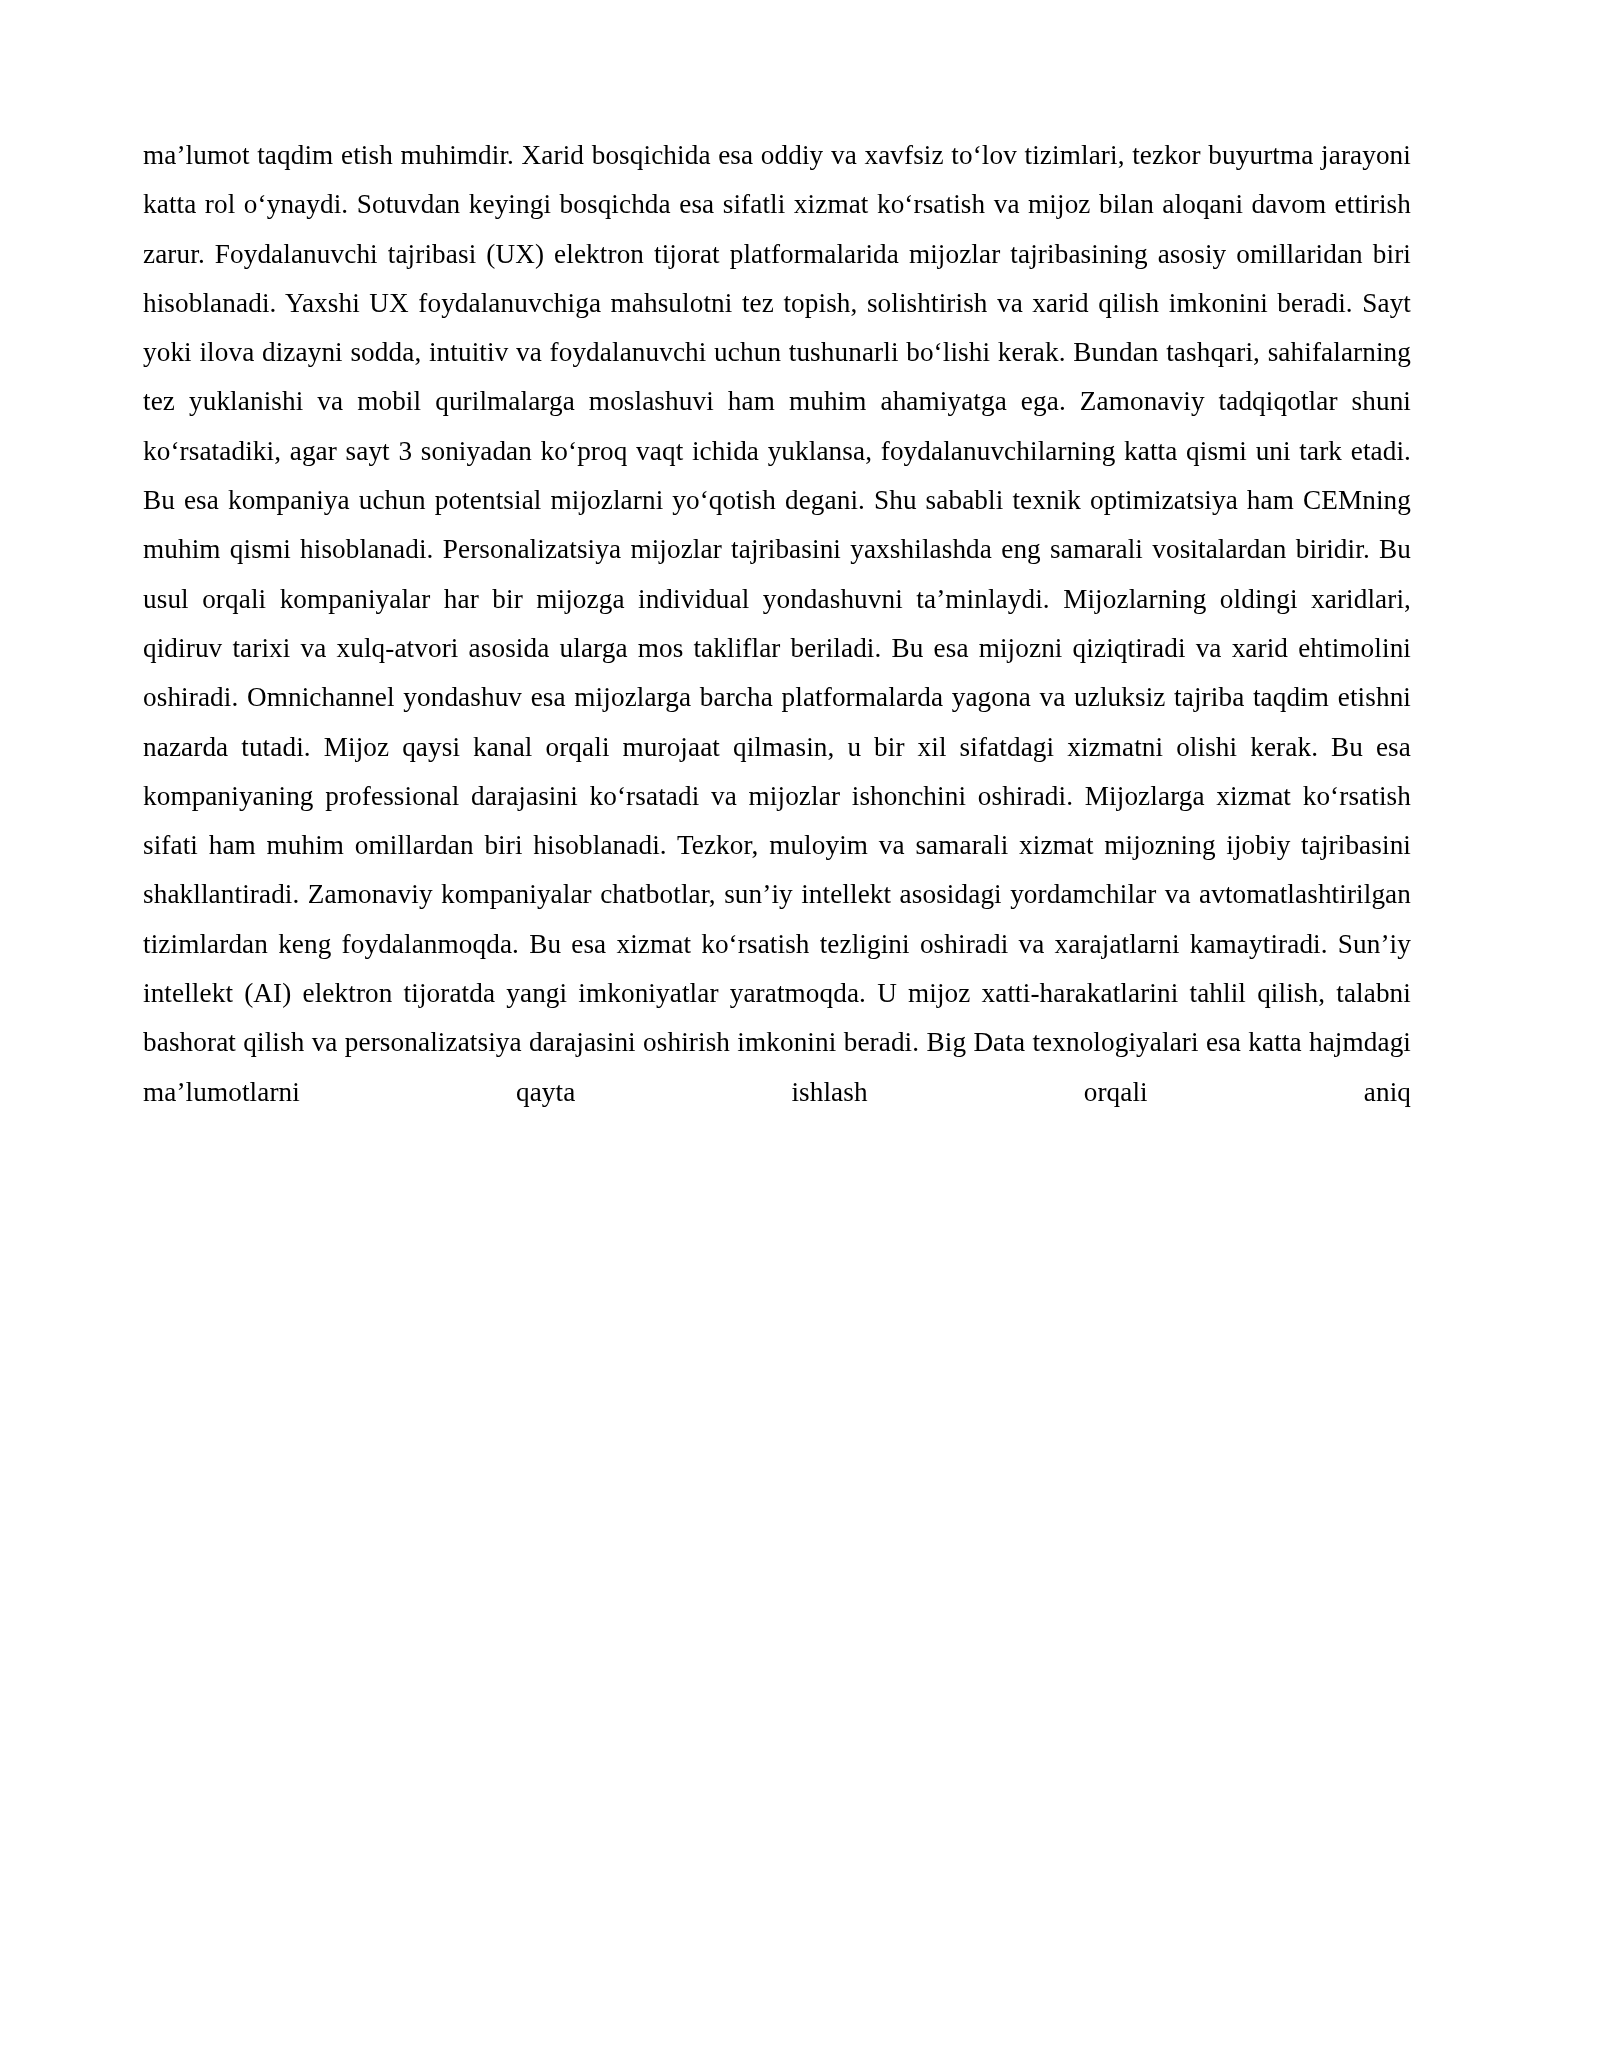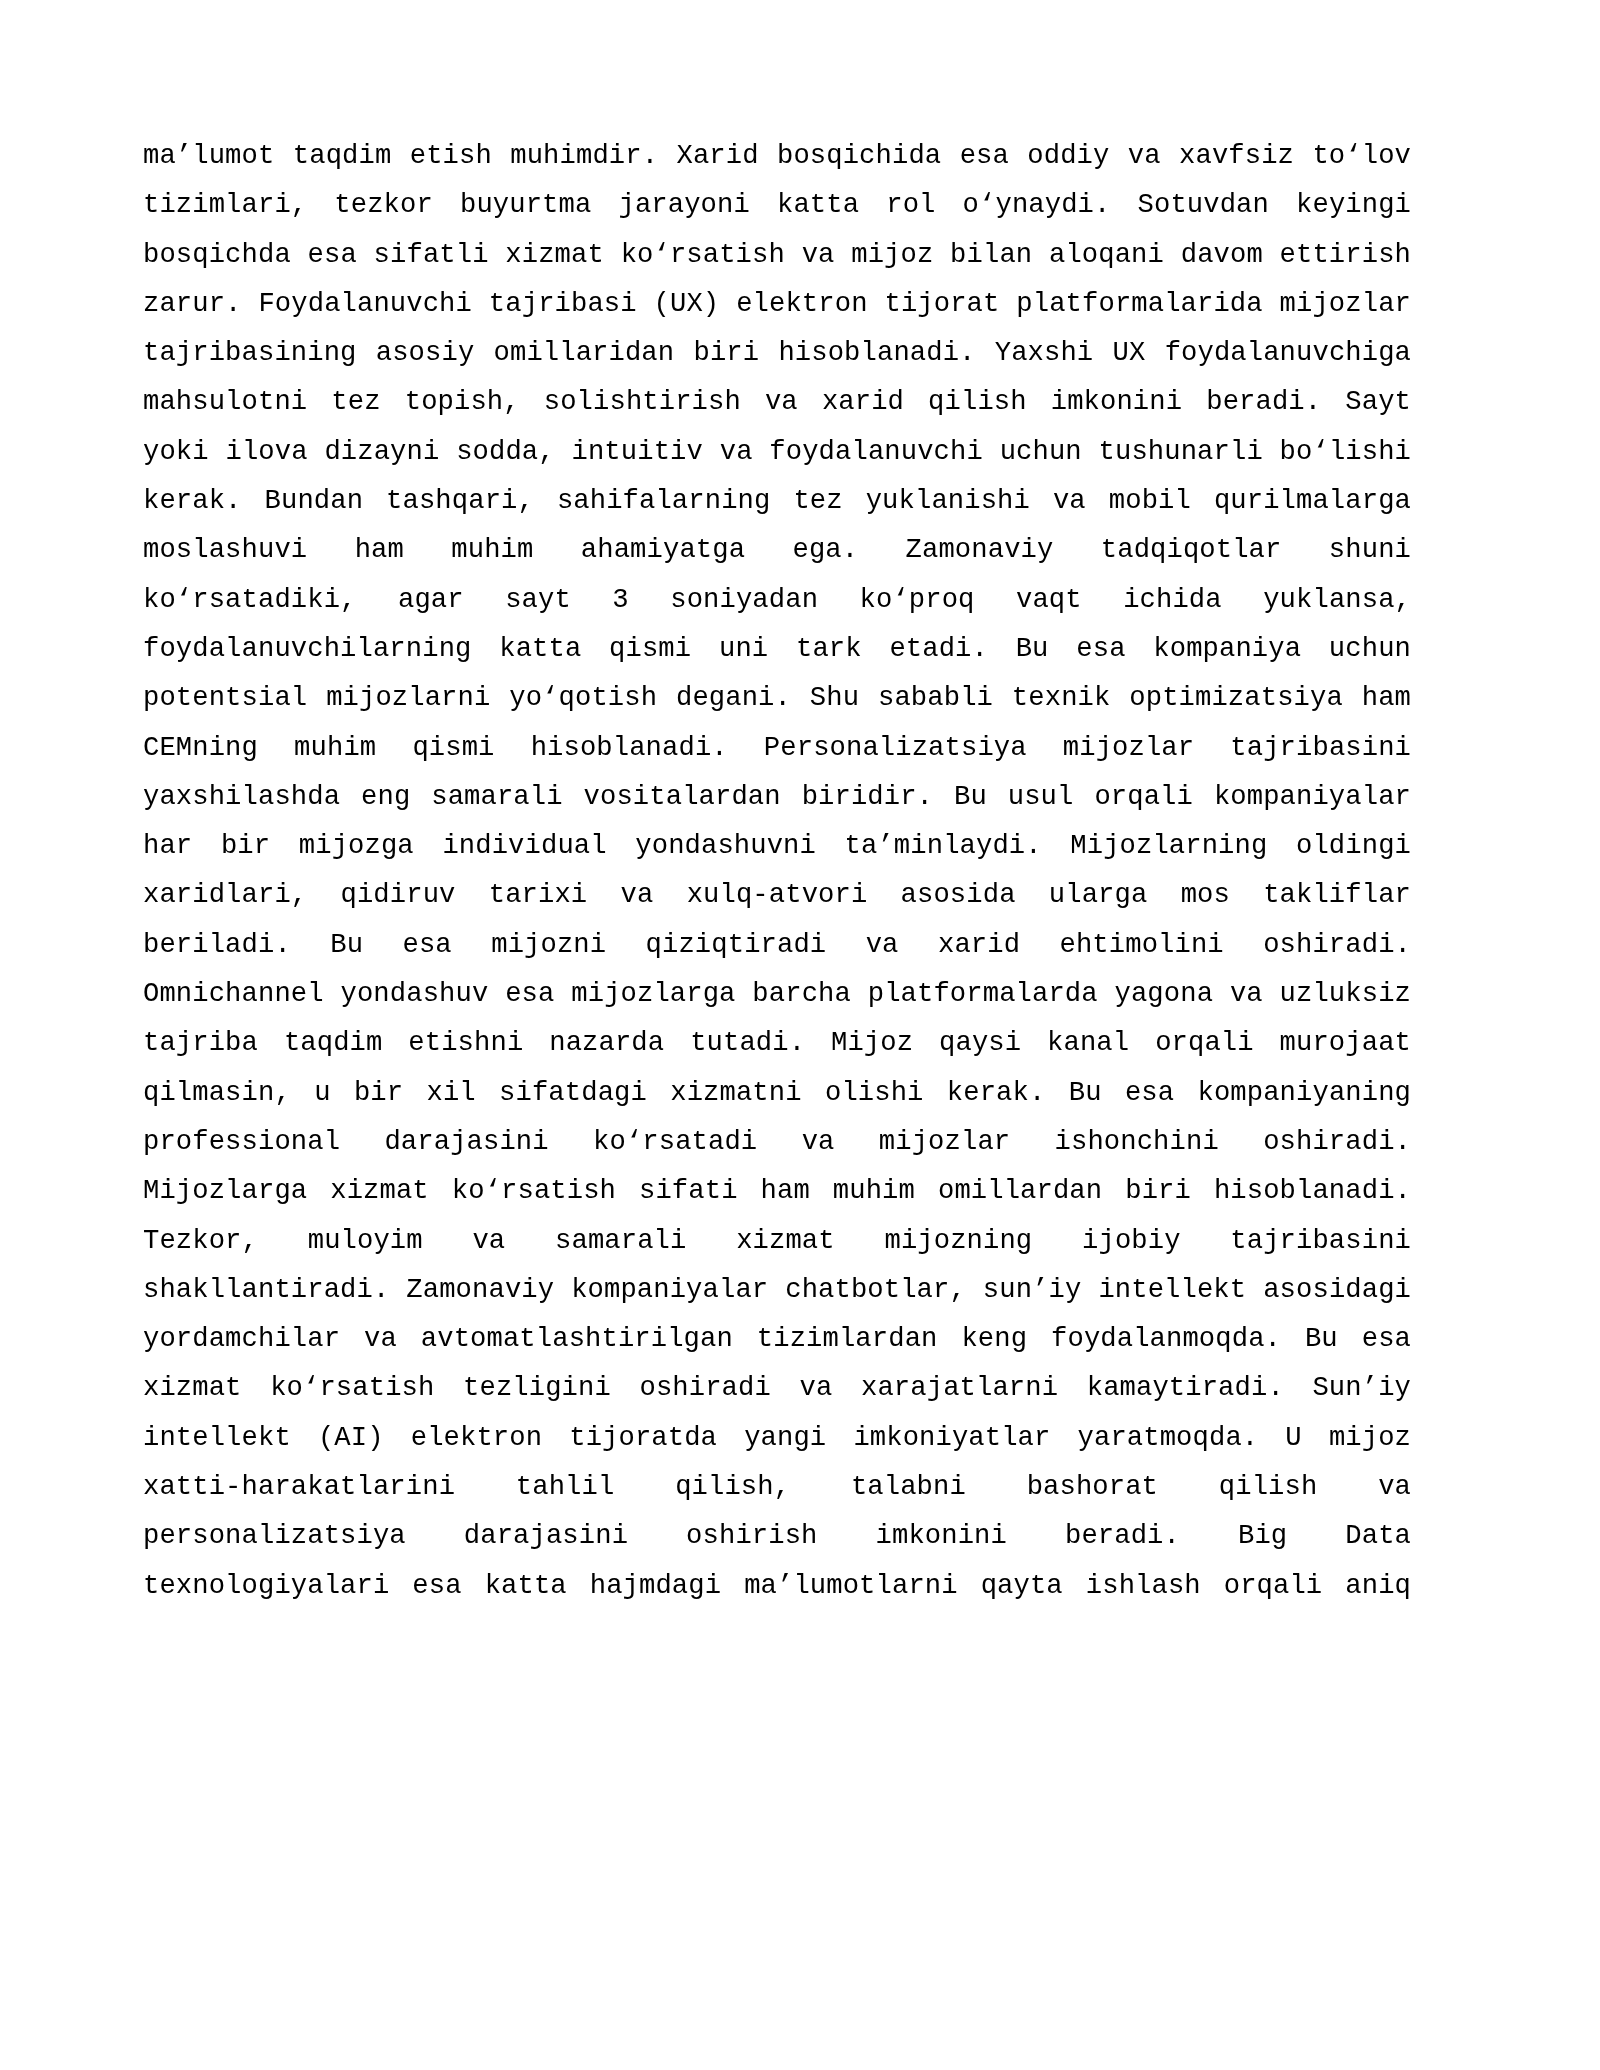--- a/index.html
+++ b/index.html
@@ -15,21 +15,21 @@
     overflow: hidden;
   }
   .text-column {
     position: absolute;
     left: 143px;
     top: 131px;
     width: 1268px;
   }
   .body-paragraph {
     margin: 0;
-    font-family: Liberation Mono, monospace;
+    font-family: Liberation Serif, serif;
     font-size: 27.2px;
     line-height: 49.3px;
     color: #000000;
     text-align: justify;
     text-justify: inter-word;
     -webkit-hyphens: none;
     hyphens: none;
     word-spacing: 0.01em;
     letter-spacing: 0.004em;
   }

